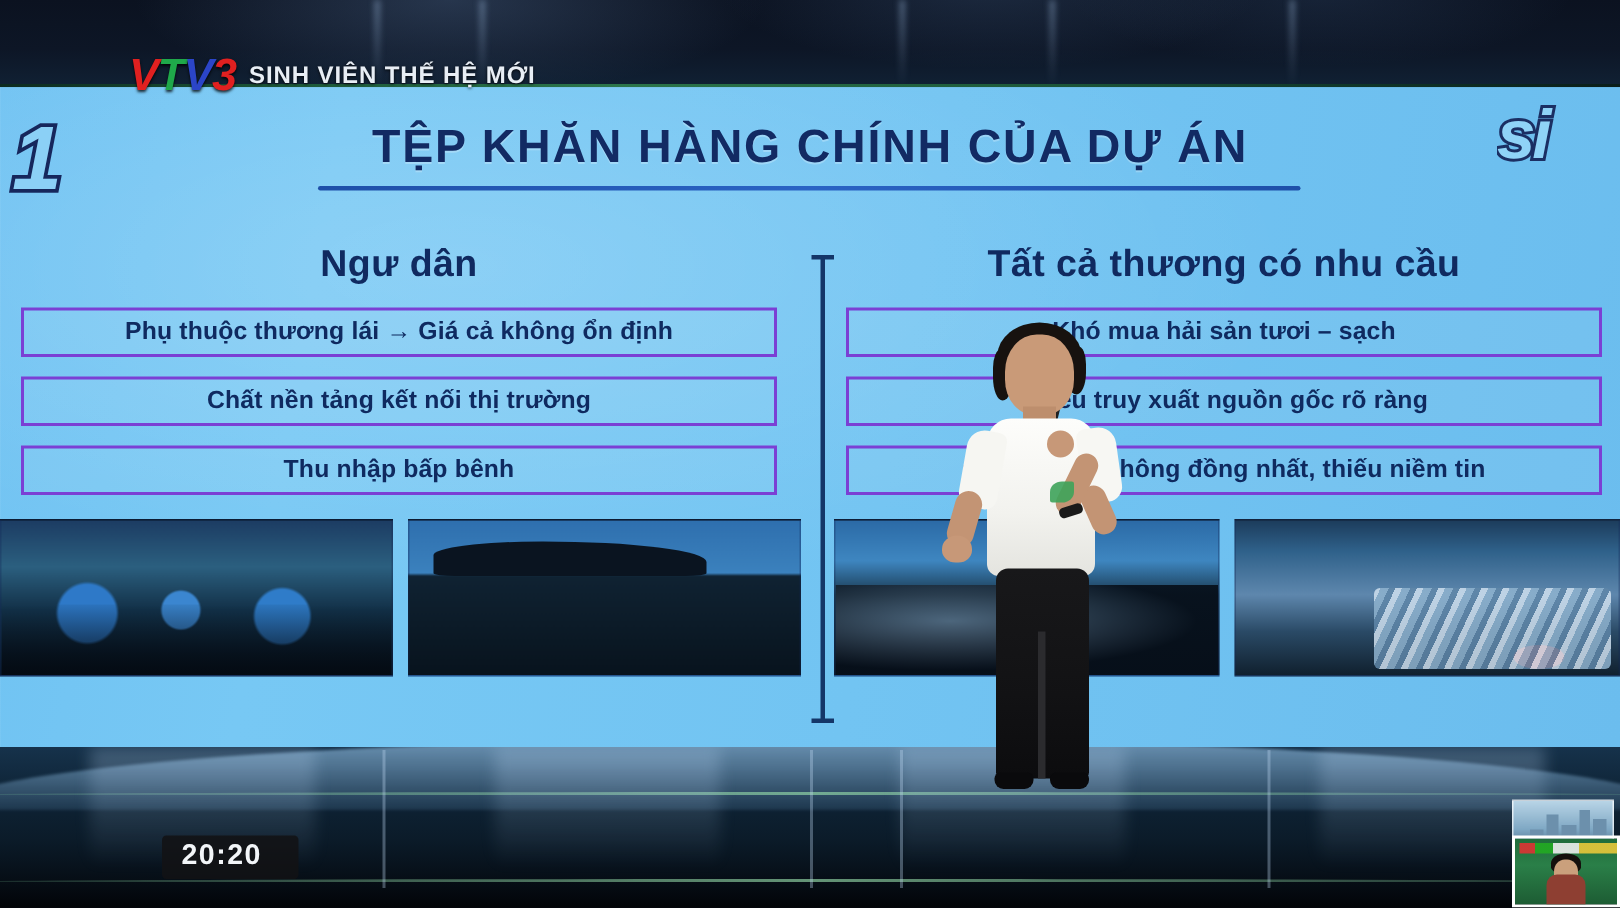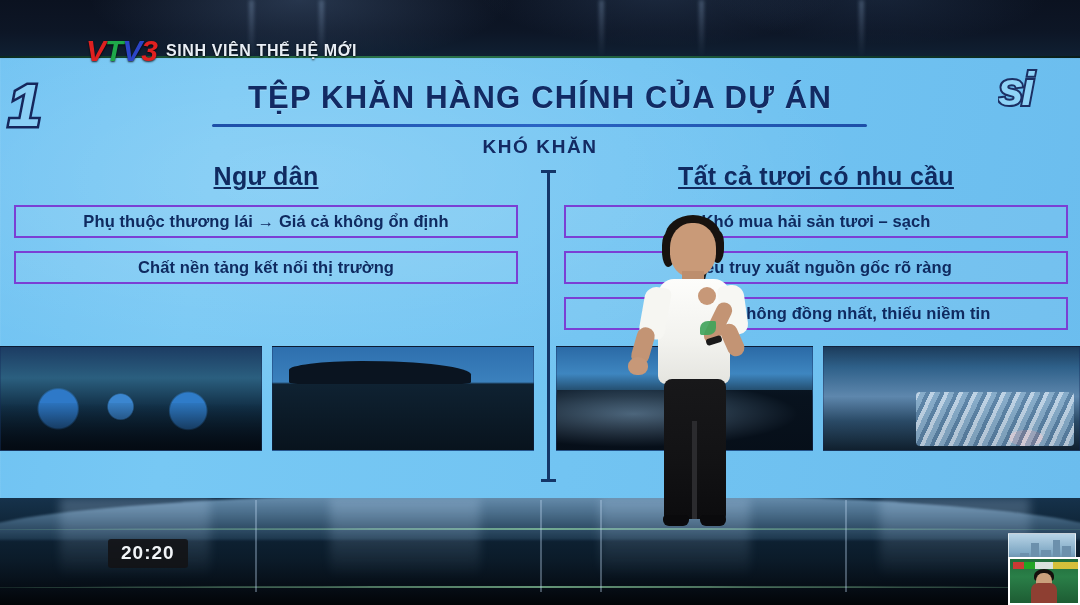--- a/index.html
+++ b/index.html
@@ -136,21 +136,20 @@
   }
   .col.left { left:6px; }
   .col.right{ left:556px; }
 
   .col-head{
     text-align:center;
     font-size:25px; font-weight:bold;
     color:#102a60;
     margin-bottom:14px;
     letter-spacing:.3px;
-    text-decoration:underline;
   }
 
   .item-box{
     position:relative;
     height:33px;
     margin:0 8px 13px 8px;
     border:2px solid #7b3fd4;
     background: rgba(255,255,255,.06);
     display:flex; align-items:center; justify-content:center;
   }
@@ -320,25 +319,25 @@
     background: linear-gradient(180deg, rgba(175,205,235,.30), rgba(175,205,235,0));
     filter: blur(5px);
   }
   .floor-seam{
     position:absolute; top:2px; width:2px; height:92px;
     background: rgba(190,215,240,.35);
   }
 
   
   .timestamp{
-    position:absolute; left:108px; top:539px; z-index:20;
+    position:absolute; left:108px; top:557px; z-index:20;
     background: rgba(18,18,20,.88);
     color:#f2f5f8;
     font-size:19px; font-weight:bold; letter-spacing:1px;
-    padding:3px 13px 4px 13px;
+    padding:3px 24px 4px 13px;
     border-radius:3px;
   }
 
   
   .pip-wrap{ position:absolute; right:0px; bottom:0px; width:84px; height:72px; z-index:20; }
   .pip-back{
     position:absolute; right:4px; top:0px; width:68px; height:36px;
     background: linear-gradient(180deg,#b8d4e6 0%, #7fa8c4 55%, #44657f 100%);
     border:1px solid rgba(255,255,255,.7);
     overflow:hidden;
@@ -394,39 +393,41 @@
   </div>
 
   <div class="slide">
     <div class="slide-sheen"></div>
 
     <div class="badge-number">1</div>
     <div class="corner-graphic">si</div>
 
     <div class="slide-title">TỆP KHĂN HÀNG CHÍNH CỦA DỰ ÁN</div>
     <div class="title-rule"></div>
-    <div class="slide-subtitle">KHÓ KHĂN</div>
 
     <div class="divider">
       <div class="cap top"></div>
       <div class="cap bot"></div>
     </div>
 
     <div class="col left">
       <div class="col-head">Ngư dân</div>
       <div class="item-box">
         <span class="txt">Phụ thuộc thương lái → Giá cả không ổn định</span>
       </div>
       <div class="item-box">
         <span class="txt">Chất nền tảng kết nối thị trường</span>
       </div>
+      <div class="item-box">
+        <span class="txt">Thu nhập bấp bênh</span>
+      </div>
     </div>
 
     <div class="col right">
-      <div class="col-head">Tất cả tươi có nhu cầu</div>
+      <div class="col-head">Tất cả thương có nhu cầu</div>
       <div class="item-box">
         <span class="txt">Khó mua hải sản tươi – sạch</span>
       </div>
       <div class="item-box">
         <span class="txt">Thiếu truy xuất nguồn gốc rõ ràng</span>
       </div>
       <div class="item-box">
         <span class="txt">Chất lượng không đồng nhất, thiếu niềm tin</span>
       </div>
     </div>

